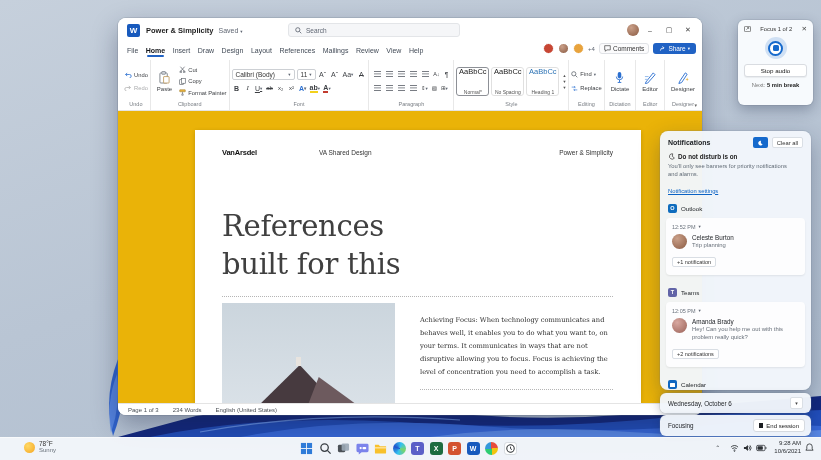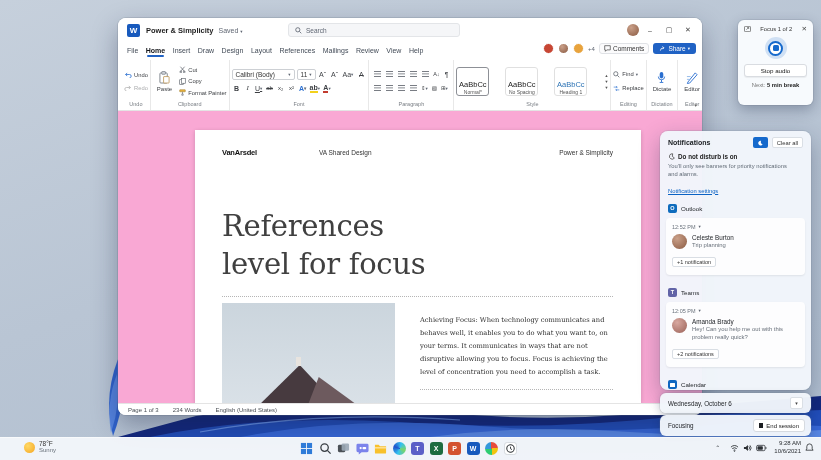--- a/index.html
+++ b/index.html
@@ -49,27 +49,27 @@
 #ribbon{height:52px;border-bottom:1px solid #e4e4e4;display:flex;padding:1px 4px 0;position:relative;background:#fff}
 .rg{display:flex;flex-direction:column;padding:2px 2px 0;border-right:1px solid #e8e8e8}
 .rg-content{flex:1;display:flex}
 .rg-label{height:10px;line-height:9px;text-align:center;font-size:5.5px;color:#7a7f85}
 .col{display:flex;flex-direction:column}
 .row{display:flex;align-items:center}
 .smallbtn{display:flex;align-items:center;gap:2px;font-size:5.8px;color:#3c3f43;height:11px;white-space:nowrap}
 .combo{display:flex;align-items:center;justify-content:space-between;border:1px solid #cdd0d4;border-radius:2px;background:#fff;height:11px;padding:0 3px;font-size:6.5px;color:#333}
 .fbtn{min-width:10px;height:11px;display:flex;align-items:center;justify-content:center;font-size:7px;color:#3c3f43;padding:0 1px}
 .pico{width:9px;height:8px;margin:0 1.5px;background-image:linear-gradient(#6a6f76 1px,transparent 1px);background-size:7px 2.5px;background-position:1px 1px;background-repeat:repeat-y}
-.stylecard{width:33px;height:29px;border:1px solid #e0e0e0;border-radius:3px;background:#fff;display:flex;flex-direction:column;align-items:center;justify-content:flex-end;gap:1px;margin-right:16px}
+.stylecard{width:33px;height:29px;border:1px solid #e0e0e0;border-radius:3px;background:#fff;display:flex;flex-direction:column;align-items:center;justify-content:space-between;gap:1px;margin-right:2px}
 .stylecard .samp{font-size:7.5px;color:#222;line-height:1}
 .stylecard .sname{font-size:5px;color:#555;line-height:1}
 .bigbtn{display:flex;flex-direction:column;align-items:center;justify-content:center;gap:2px;padding:0 4px}
 .bigbtn span{font-size:6px;color:#3c3f43}
 
-#docarea{position:absolute;left:0;top:93px;width:584px;height:292px;background:#f9a8d4;overflow:hidden}
+#docarea{position:absolute;left:0;top:93px;width:584px;height:292px;background:#eab308;overflow:hidden}
 #page{position:absolute;left:77px;top:19px;width:446px;height:273px;background:#fff;box-shadow:0 1px 4px rgba(0,0,0,.18);padding:18px 28px 0 27px}
 #dochead{display:flex;align-items:baseline;font-size:6.5px;color:#222}
 #logo{font-weight:bold;font-size:7.5px;letter-spacing:-.2px;color:#111}
 #dochead .mid{margin-left:62px;color:#333}
 #dochead .rgt{margin-left:auto;color:#333}
 #bigtitle{margin-top:50px;font-family:"DejaVu Serif",serif;font-size:29px;line-height:38px;color:#404040;letter-spacing:-.3px}
 .dotline{border-top:1px dotted #b5b5b5}
 #cols{display:flex;margin-top:0}
 #col-left{width:173px}
 #col-right{width:193px;margin-left:25px}
@@ -403,21 +403,21 @@
 
   <div id="docarea" data-name="document-area">
     <div id="page" data-name="document-page">
       <div id="dochead" data-name="document-header">
         <span id="logo" data-name="vanarsdel-logo">VanArsdel</span>
         <span class="mid">VA Shared Design</span>
         <span class="rgt">Power &amp; Simplicity</span>
       </div>
       <div id="bigtitle" data-name="document-title-text">
         <div>References</div>
-        <div>level for focus</div>
+        <div>built for this</div>
       </div>
       <div class="dotline" style="margin-top:13px" data-name="divider-dotted"></div>
       <div id="cols">
         <div id="col-left">
           <div id="docimg" style="margin-top:6px" data-name="document-image">
             <div class="roof" data-name="roof-shape"></div>
             <div class="roof2" data-name="roof-shape-light"></div>
             <div class="chimney" data-name="chimney-shape"></div>
           </div>
         </div>

